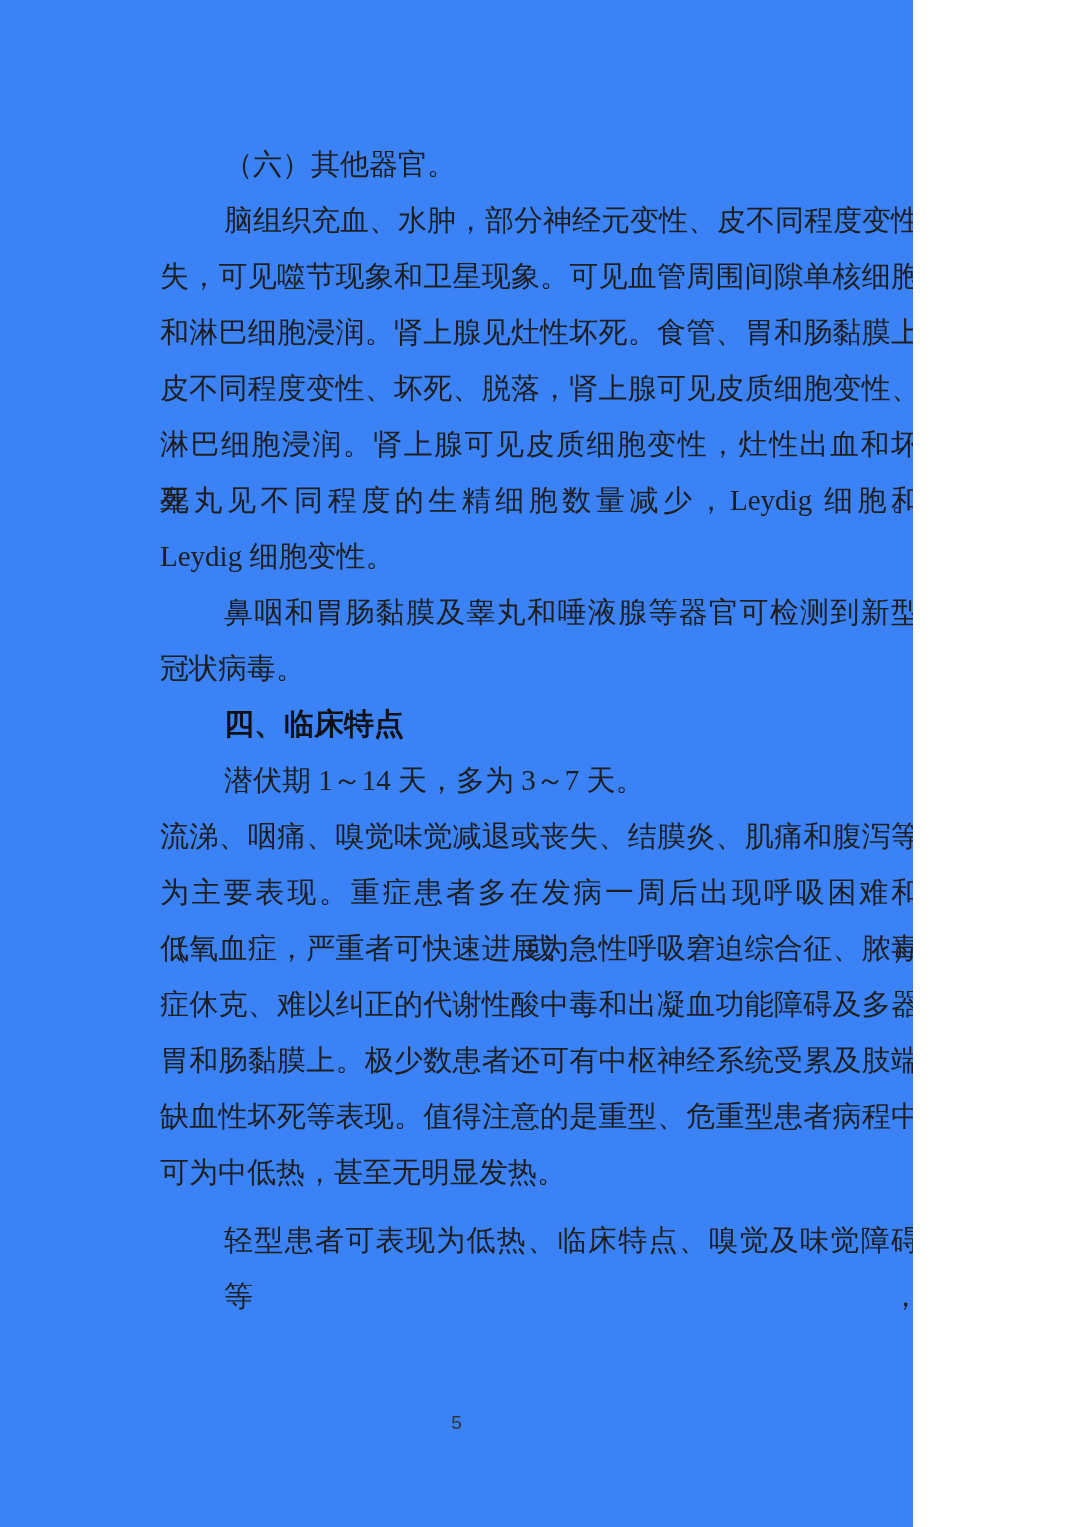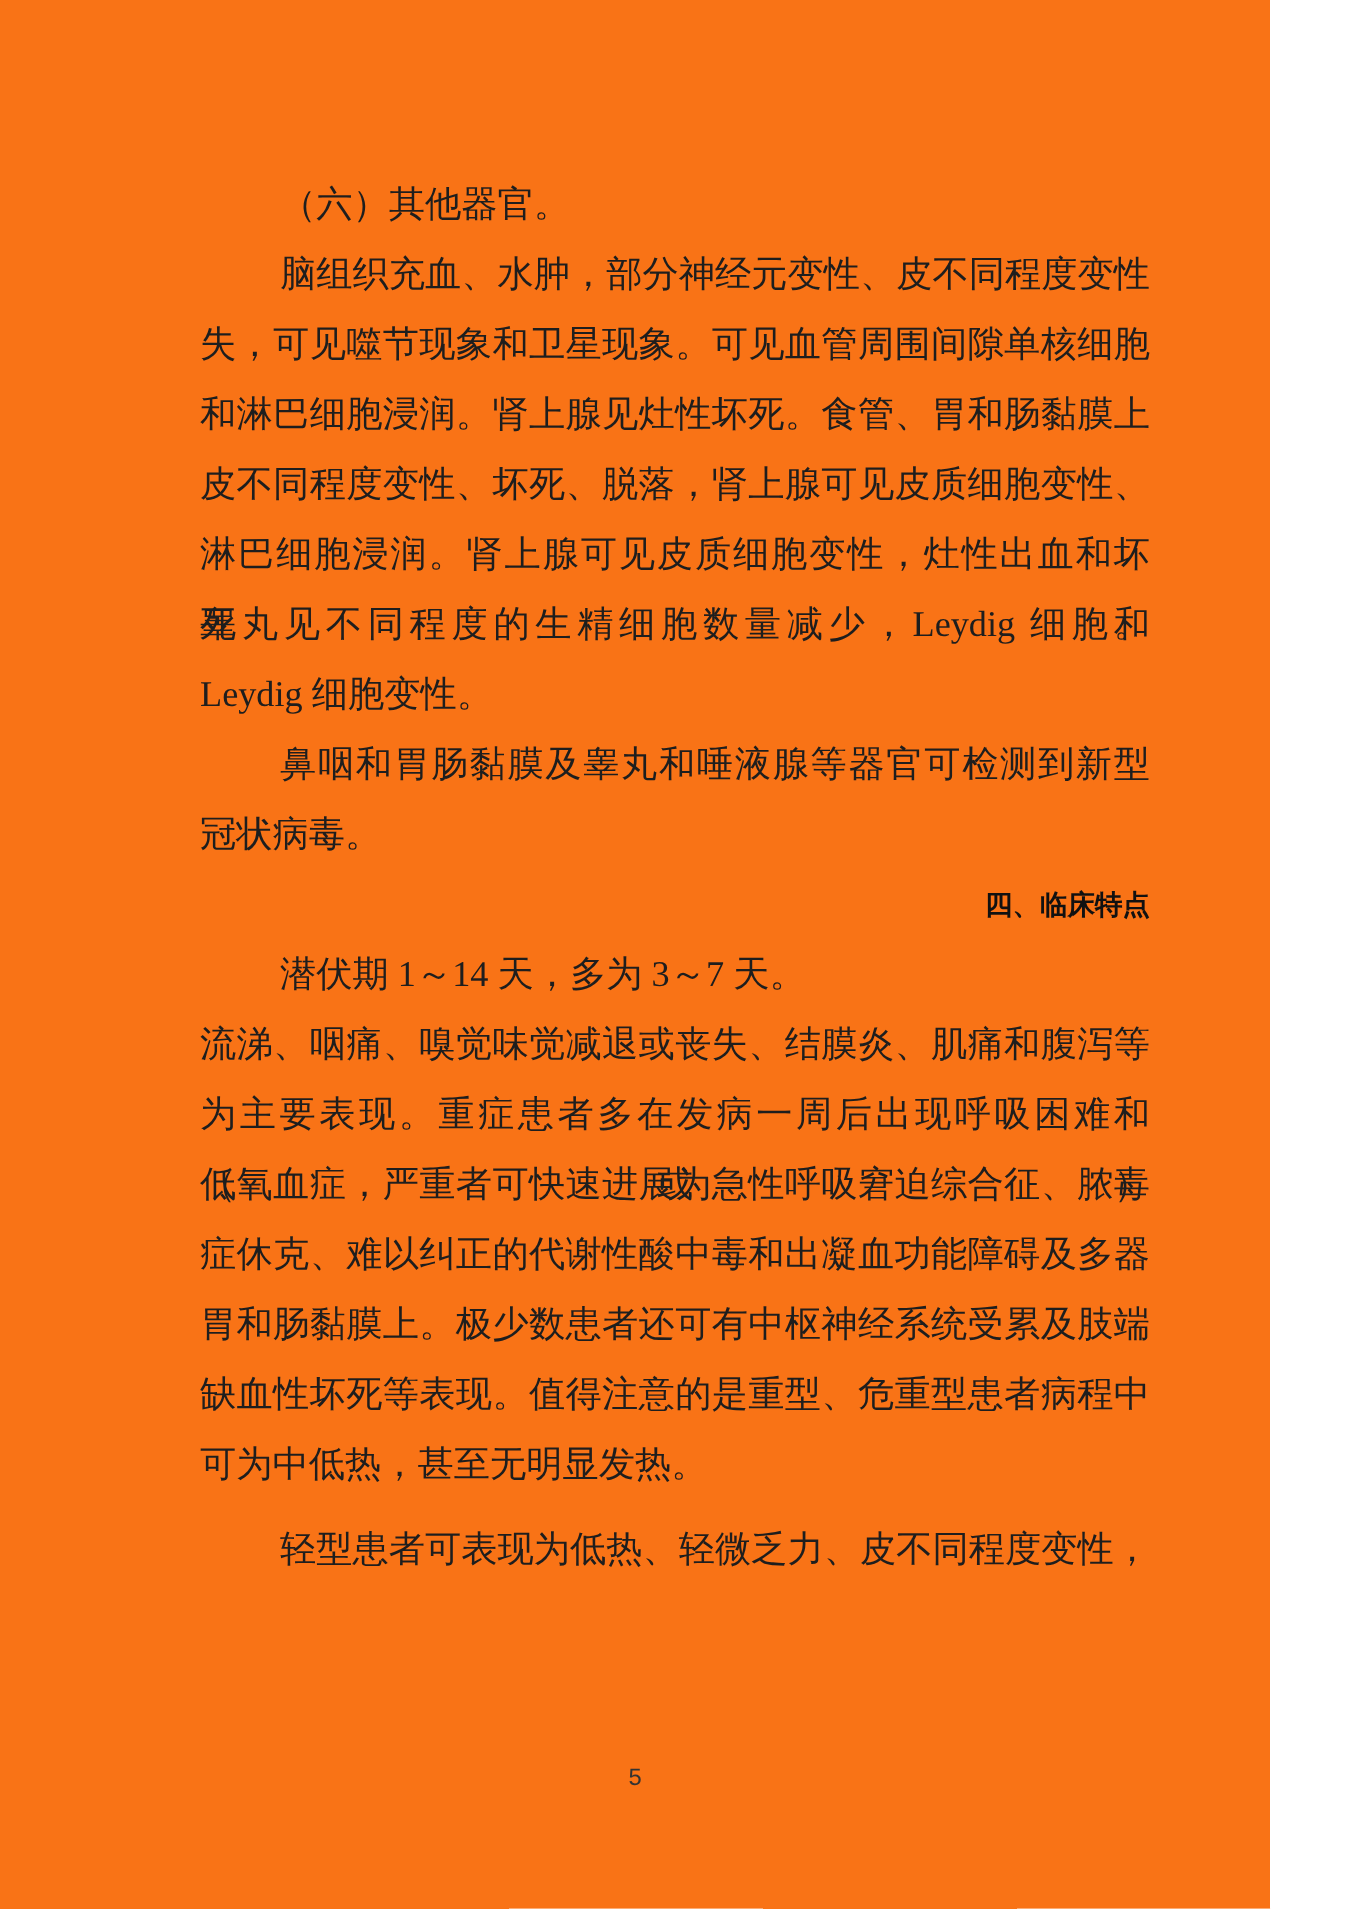--- a/index.html
+++ b/index.html
@@ -1,21 +1,21 @@
 <!DOCTYPE html>
 <html><head>
 <meta charset="utf-8">
 <style>
   * { margin: 0; padding: 0; box-sizing: border-box; }
   html, body { background: #ffffff; }
   .page {
     position: relative;
-    width: 1016px;
+    width: 913px;
     height: 1527px;
-    background: #f97316;
+    background: #3b82f6;
     color: #1e1e1e;
     overflow: hidden;
     font-family: "Liberation Serif", "DejaVu Serif", serif;
   }
   .content {
     position: absolute;
     left: 160px;
     top: 136px;
     width: 760px;
   }
@@ -32,23 +32,22 @@
     text-align: justify;
     text-align-last: justify;
     text-justify: inter-character;
   }
   
   .ind { padding-left: 64px; }
   
   .h1 {
     font-family: "Liberation Sans", "DejaVu Sans", sans-serif;
     font-weight: 700;
-    font-size: 22px;
+    font-size: 30px;
     color: #111111;
-    text-align: right;
   }
   .sp-top { margin-top: 12px; }
   .page-number {
     position: absolute;
     top: 1412px;
     left: 0;
     width: 100%;
     text-align: center;
     font-family: "Liberation Sans", "DejaVu Sans", sans-serif;
     font-size: 19px;
@@ -72,16 +71,16 @@
     <div class="l">冠状病毒。</div>
     <div class="l ind h1">四、临床特点</div>
     <div class="l ind">潜伏期 1～14 天，多为 3～7 天。</div>
     <div class="l just">流涕、咽痛、嗅觉味觉减退或丧失、结膜炎、肌痛和腹泻等</div>
     <div class="l just">为主要表现。重症患者多在发病一周后出现呼吸困难和（或）</div>
     <div class="l just">低氧血症，严重者可快速进展为急性呼吸窘迫综合征、脓毒</div>
     <div class="l just">症休克、难以纠正的代谢性酸中毒和出凝血功能障碍及多器</div>
     <div class="l just">胃和肠黏膜上。极少数患者还可有中枢神经系统受累及肢端</div>
     <div class="l just">缺血性坏死等表现。值得注意的是重型、危重型患者病程中</div>
     <div class="l">可为中低热，甚至无明显发热。</div>
-    <div class="l ind just sp-top">轻型患者可表现为低热、轻微乏力、皮不同程度变性，</div>
+    <div class="l ind just sp-top">轻型患者可表现为低热、临床特点、嗅觉及味觉障碍等，</div>
   </div>
   <div class="page-number">5</div>
 </div>
 
 </body></html>

